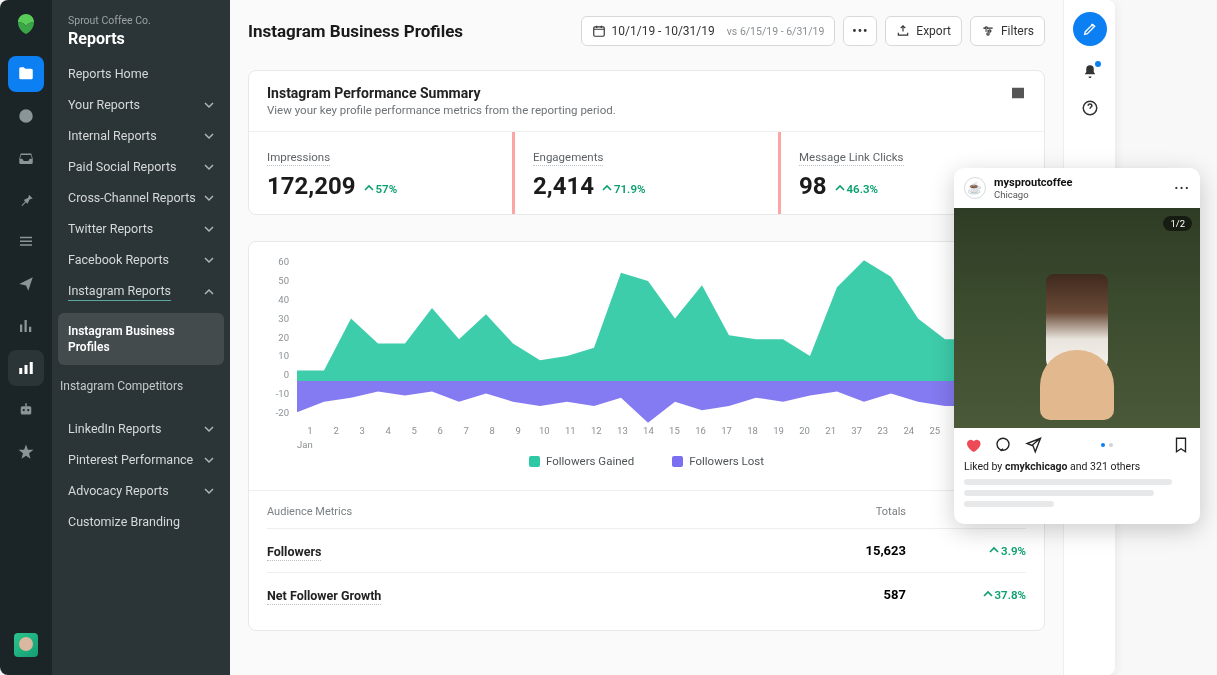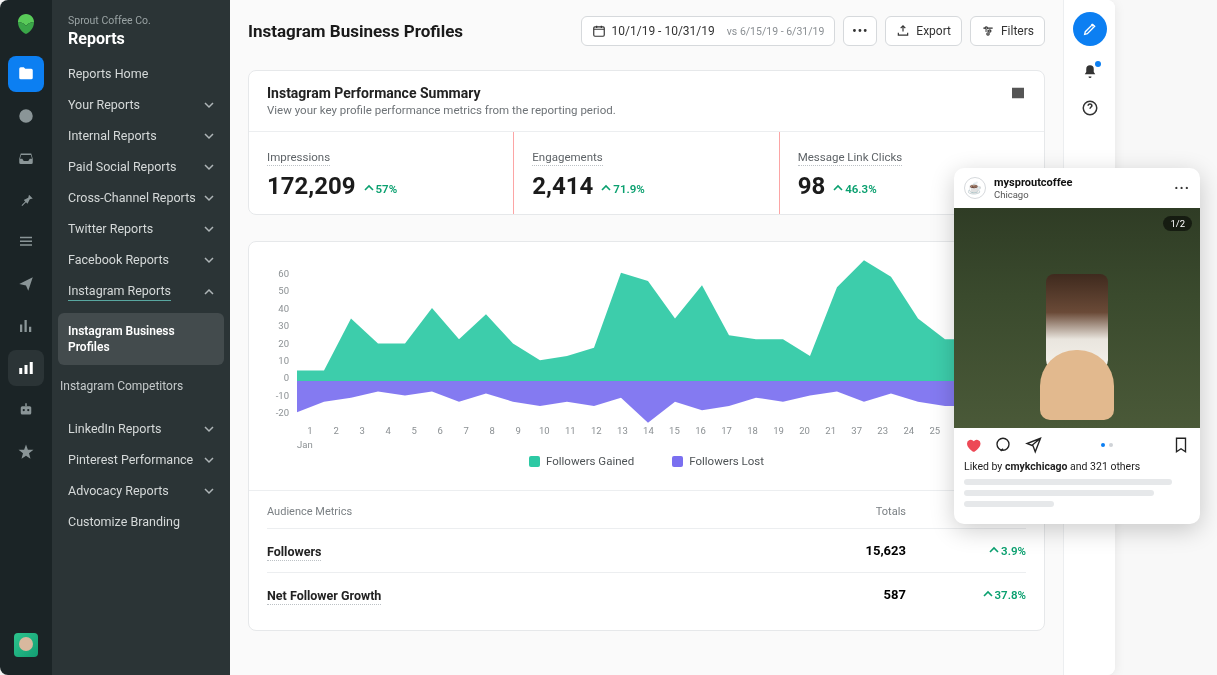--- a/index.html
+++ b/index.html
@@ -37,29 +37,29 @@
 .tab { flex: 1; text-align: center; padding: 12px 0 10px; font-size: 12.5px; color: #4b4f52; cursor: pointer; position: relative; }
 .tab.active { color: #0c7ff2; font-weight: 600; }
 .tab.active::after { content:""; position:absolute; left:50%; transform:translateX(-50%); bottom:-1px; width: 260px; height: 2px; background:#0c7ff2; }
 .content { padding: 14px 18px 0; overflow-y: auto; }
 .card { background:#fff; border:1px solid #e6e8ea; border-radius:8px; margin-bottom: 26px; }
 .card-head { padding: 14px 18px 4px; display:flex; justify-content:space-between; align-items:flex-start; }
 .card-title { font-size: 14px; font-weight: 700; color:#222; }
 .card-sub { font-size: 11.5px; color:#6e7377; margin-top:2px; }
 .grid-icon { width:16px; height:16px; fill:#555; cursor:pointer; }
 .metrics { display:flex; border-top:1px solid #eceef0; margin-top:10px; }
-.metric { flex:1; padding: 14px 18px; border-right:1px solid #fca5a5; }
+.metric { flex:1; padding: 14px 18px; border-right:3px solid #fca5a5; }
 .metric:last-child { border-right:none; }
 .m-label { font-size:11.5px; color:#5e6367; border-bottom:1px dotted #bcc1c5; display:inline-block; padding-bottom:1px; }
 .m-val { font-size: 24px; font-weight:700; color:#1b1b1b; margin-top:6px; display:flex; align-items:baseline; gap:8px;text-align:right; }
 .delta { font-size:11.5px; font-weight:600; color:#0aa06f; display:inline-flex; align-items:center; gap:2px; }
 .delta svg { width:10px; height:10px; }
 .chart-wrap { padding: 14px 18px 8px; }
 .chart { position:relative; height:180px; }
-.yaxis { position:absolute; left:0; top:12px; bottom:18px; width:26px; display:flex; flex-direction:column; justify-content:space-between; font-size:9.5px; color:#8b9093; text-align:right; padding-right:4px; }
+.yaxis { position:absolute; left:0; top:0; bottom:18px; width:26px; display:flex; flex-direction:column; justify-content:space-between; font-size:9.5px; color:#8b9093; text-align:right; padding-right:4px; }
 .plot { position:absolute; left:30px; right:0; top:0; bottom:18px; }
 .xaxis { position:absolute; left:30px; right:0; bottom:0; display:flex; font-size:9.5px; color:#8b9093; }
 .xaxis span { flex:1; text-align:center; }
 .xaxis-label { position:absolute; left:30px; bottom:-14px; font-size:9.5px; color:#8b9093; }
 .legend { display:flex; justify-content:center; gap:38px; padding: 18px 0 14px; font-size:11.5px; color:#4e5356; }
 .legend-item { display:flex; align-items:center; gap:6px; }
 .swatch { width:11px; height:11px; border-radius:2px; }
 .table-section { padding: 14px 18px; border-top:1px solid #eceef0; }
 .thead { display:flex; font-size:11px; color:#7b8084; padding-bottom:10px; }
 .thead .c1 { flex:1; }

